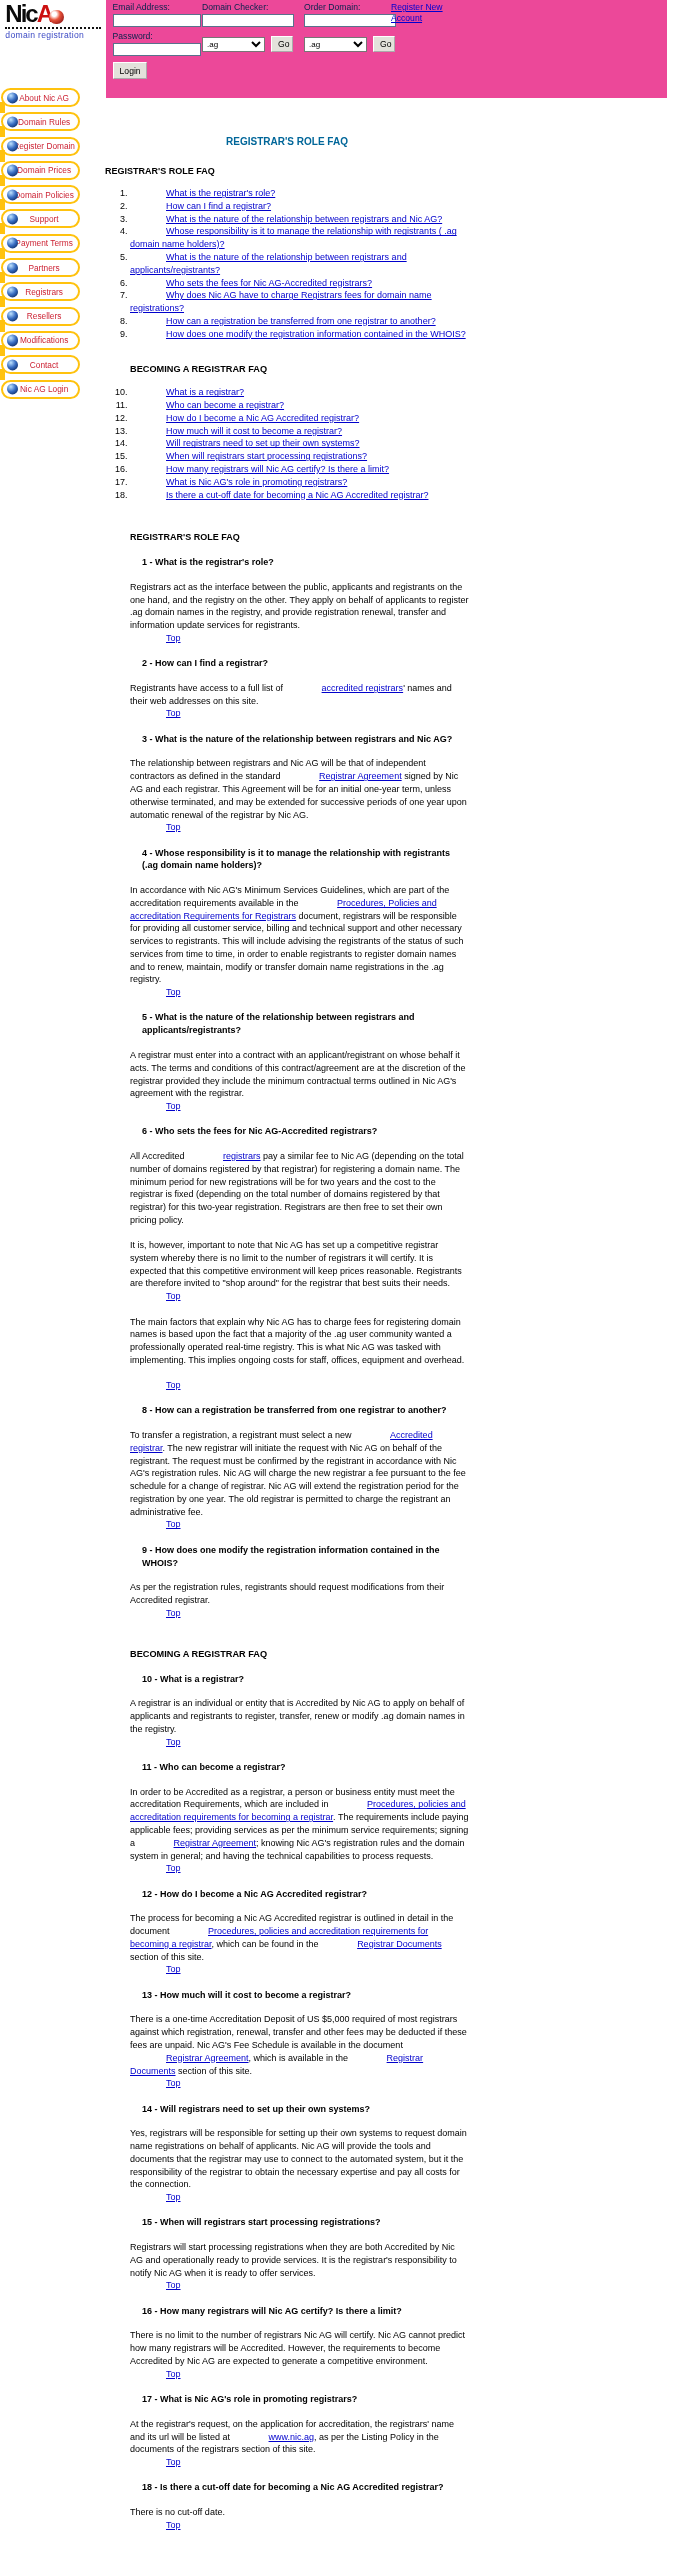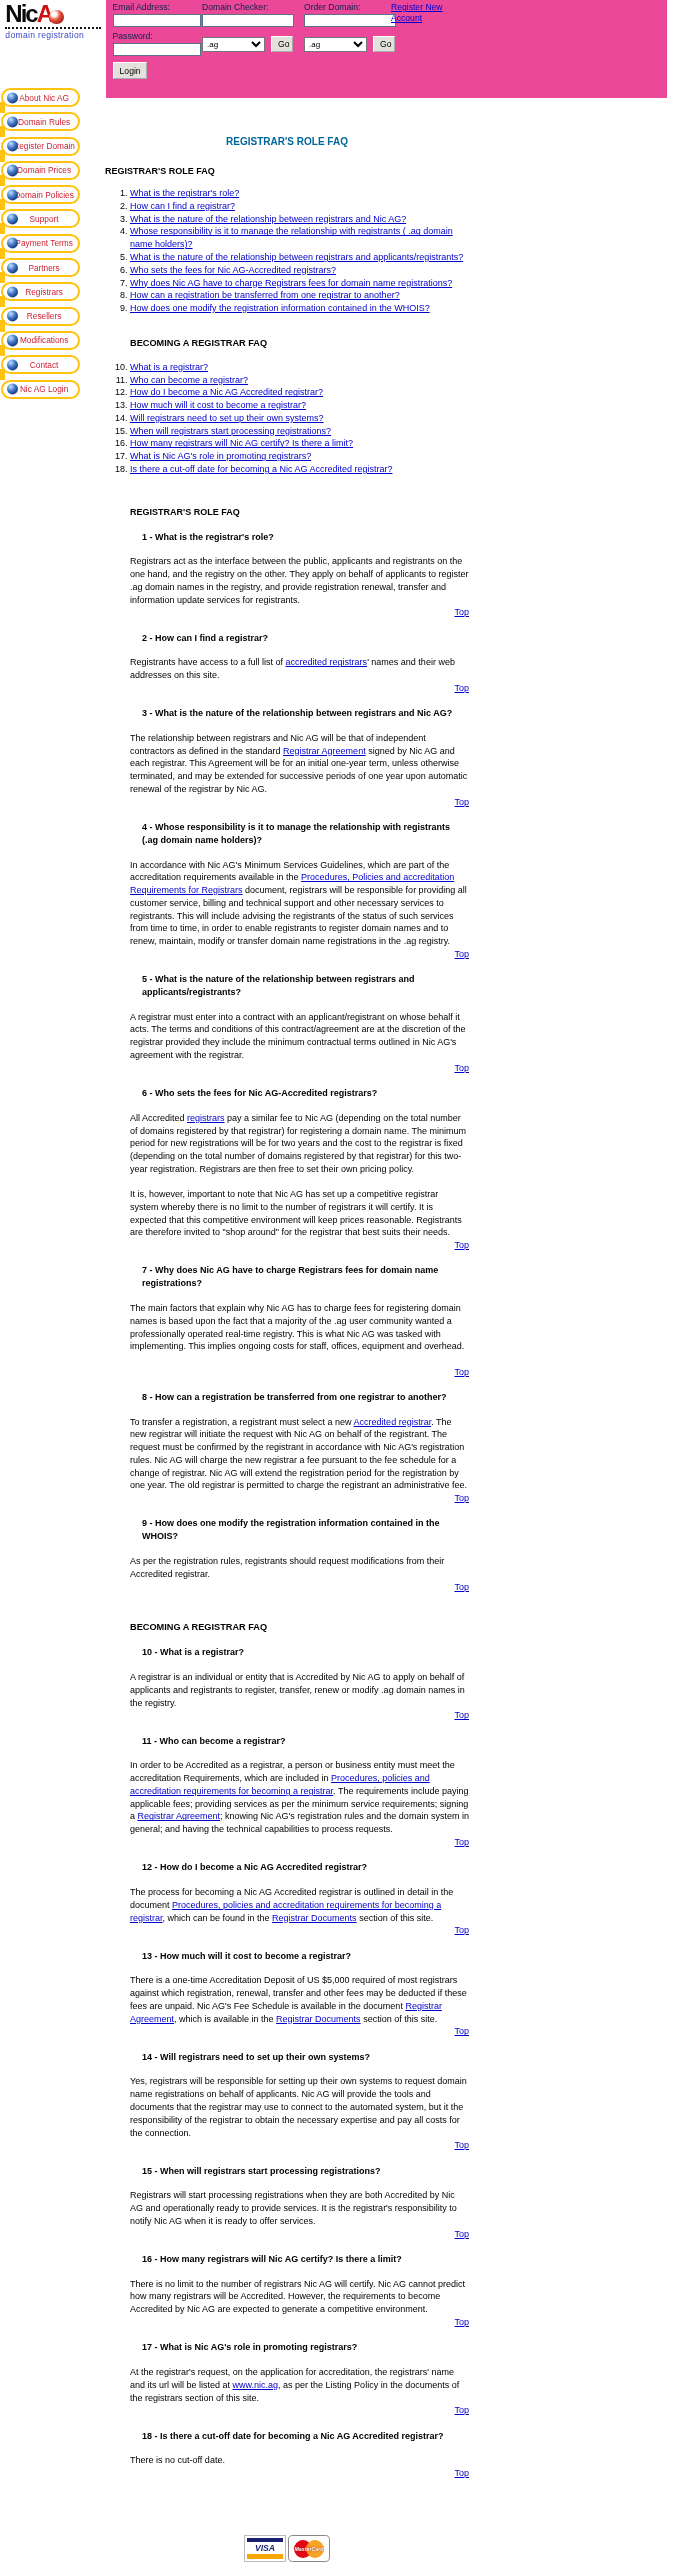--- a/index.html
+++ b/index.html
@@ -42,32 +42,32 @@
   .pill-globe { position:absolute; left:3.3px; top:50%; transform:translateY(-50%); width:11.2px; height:11.2px; border-radius:50%;
     background:radial-gradient(circle at 35% 30%, #BFE3FF, #3A6FC4 45%, #0C2B66 85%); }
   .pill-label { font-size:8.3px; color:#CC2233; padding-left:6.6px; white-space:nowrap; }
 
   
   .content { position:absolute; left:105px; top:98px; width:364px; font-size:9px; line-height:1.42; color:#000; }
   .page-title { text-align:center; color:#006699; font-weight:bold; font-size:10px; margin:37px 0 0; }
   .toc-h1 { font-weight:bold; font-size:9px; margin:16px 0 0; }
   ol.toc { margin:9.2px 0 0; padding-left:25px; }
   ol.toc li { margin:0; }
-  a.lnk { color:#0000CC; cursor:pointer; }
+  a.lnk { color:#0000CC; cursor:pointer;margin-left:36px; }
   .toc-h2 { font-weight:bold; font-size:9.2px; margin:22.4px 0 0 25px; }
   ol.toc.second { margin-top:10.6px; }
 
   .faq-wrap { margin:30px 0 0 25px; }
   .sec-h { font-weight:bold; font-size:9px; margin:0 0 12px; }
   .sec-h2 { font-weight:bold; font-size:9.2px; margin:28px 0 12px; }
   .qa { margin:0 0 12.5px; }
   .q { font-weight:bold; margin:12px; }
   .a { margin:0; }
   .a + .a { margin-top:12.5px; }
-  .top { margin:0;text-align:right; }
+  .top { margin:0; }
   .top.gap { margin-top:12.5px; }
 
   
   .footer { margin-top:55px; width:364px; font-size:8px; }
   .cards { display:flex; justify-content:center; gap:2px; }
   .card-visa { width:42px; height:27px; background:#fff; border:0.7px solid #bbb; display:flex; flex-direction:column; padding:2px; }
   .visa-top { height:6px; background:#1A1F71; }
   .visa-mid { flex:1; display:flex; align-items:center; justify-content:center; font-style:italic; font-weight:bold; color:#1A1F71; font-size:8.6px; }
   .visa-bot { height:6px; background:#F7A600; }
   .card-mc { width:42px; height:27px; background:#fff; border:0.7px solid #888; border-radius:4.6px; position:relative; }
@@ -232,21 +232,20 @@
         </div>
 
       <div class="qa">
           <p class="q">6 - Who sets the fees for Nic AG-Accredited registrars?</p>
           <p class="a">All Accredited <a href="#" class="lnk">registrars</a> pay a similar fee to Nic AG (depending on the total number of domains registered by that registrar) for registering a domain name. The minimum period for new registrations will be for two years and the cost to the registrar is fixed (depending on the total number of domains registered by that registrar) for this two-year registration. Registrars are then free to set their own pricing policy.</p>
           <p class="a">It is, however, important to note that Nic AG has set up a competitive registrar system whereby there is no limit to the number of registrars it will certify. It is expected that this competitive environment will keep prices reasonable. Registrants are therefore invited to "shop around" for the registrar that best suits their needs.</p>
           <p class="top"><a class="lnk" href="#">Top</a></p>
         </div>
 
       <div class="qa">
-          <p class="q">7 - Why does Nic AG have to charge Registrars fees for domain name registrations?</p>
           <p class="a">The main factors that explain why Nic AG has to charge fees for registering domain names is based upon the fact that a majority of the .ag user community wanted a professionally operated real-time registry. This is what Nic AG was tasked with implementing. This implies ongoing costs for staff, offices, equipment and overhead.</p>
           <p class="top gap"><a class="lnk" href="#">Top</a></p>
         </div>
 
       <div class="qa">
           <p class="q">8 - How can a registration be transferred from one registrar to another?</p>
           <p class="a">To transfer a registration, a registrant must select a new <a href="#" class="lnk">Accredited registrar</a>. The new registrar will initiate the request with Nic AG on behalf of the registrant. The request must be confirmed by the registrant in accordance with Nic AG's registration rules. Nic AG will charge the new registrar a fee pursuant to the fee schedule for a change of registrar. Nic AG will extend the registration period for the registration by one year. The old registrar is permitted to charge the registrant an administrative fee.</p>
           <p class="top"><a class="lnk" href="#">Top</a></p>
         </div>
 

